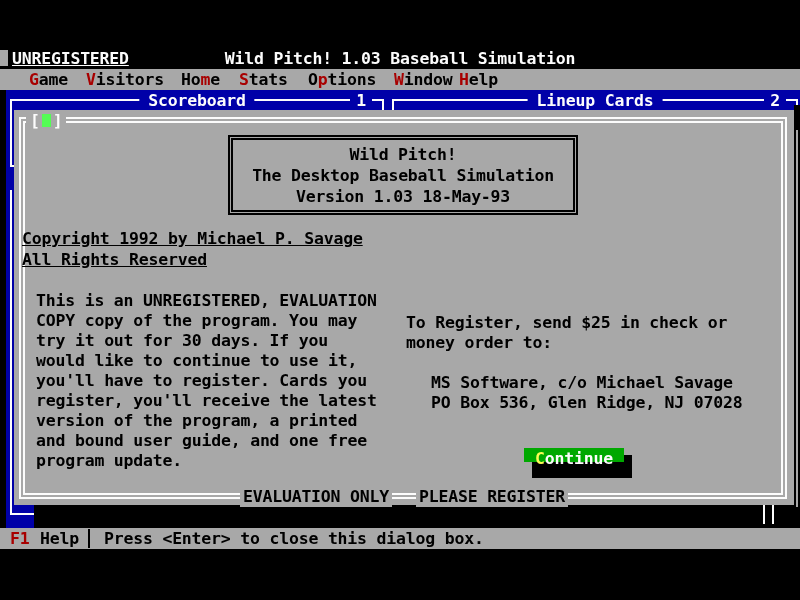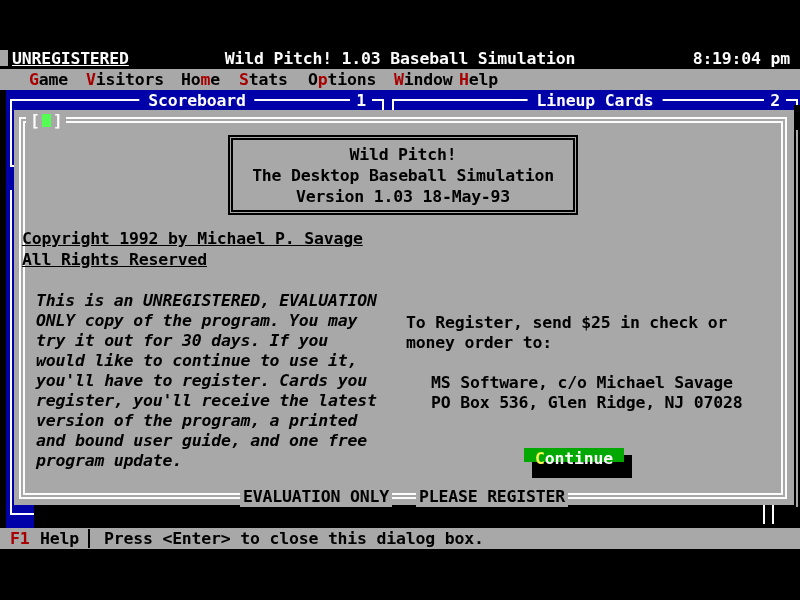--- a/index.html
+++ b/index.html
@@ -42,21 +42,21 @@
   
   .dialog { position:absolute; left:8px; top:20px; width:780px; height:395px; background:var(--gray); color:var(--black); }
   .dframe { position:absolute; left:5px; top:7px; right:7px; bottom:6px; border:6px double var(--white); }
   .dtitle { position:absolute; top:0; left:50%; transform:translateX(-50%); height:21px; line-height:21px; background:var(--gray); color:var(--white); padding:0 10px; white-space:nowrap; }
   .dclose { position:absolute; left:12px; top:0; height:21px; line-height:21px; background:var(--gray); color:var(--white); padding:0 4px; cursor:default; }
   .dclose .sq { display:inline-block; width:9px; height:13px; background:var(--brightgreen); vertical-align:-1px; margin:0 2px; }
 
   .aboutbox { position:absolute; left:214px; top:25px; width:350px; height:80px; border:5px double var(--black); text-align:center; line-height:21px; padding-top:4px; }
   .copyright { position:absolute; left:8px; top:118px; width:100%; text-align:left; line-height:21px;text-decoration:underline; }
 
-  .bodycol { position:absolute; left:22px; top:181px; line-height:20px; white-space:nowrap;font-style:italic; }
+  .bodycol { position:absolute; left:22px; top:181px; line-height:20px; white-space:nowrap; }
   .regcol  { position:absolute; left:392px; top:203px; line-height:20px; white-space:nowrap; }
   .regcol .addr { margin-left:25px; }
   .regcol .gap { height:20px; }
 
   .btn-shadow { position:absolute; left:518px; top:345px; width:100px; height:23px; background:var(--black); }
   .btn { position:absolute; left:510px; top:338px; width:100px; height:14px; background:var(--green); color:var(--white); text-align:center; line-height:22px; cursor:default; }
   .btn .hot { color:var(--yellow); }
 
   .dfooter { position:absolute; left:0; top:377px; width:100%; height:20px; line-height:20px; display:flex; justify-content:center; gap:24px; }
   .dfooter span { background:var(--gray); padding:0 3px; white-space:nowrap; }
@@ -70,21 +70,20 @@
 </style>
 </head>
 <body>
 
 <div class="screen">
 
   <div class="topbar">
     <span class="leftchip"></span>
     <span class="tleft">UNREGISTERED</span>
     <span class="tmid">Wild Pitch! 1.03 Baseball Simulation</span>
-    <span class="tright">8:19:04 pm</span>
   </div>
 
   <nav class="menubar">
     <span class="menu-item" style="left:18px"><i></i><b class="hot">G</b><i>ame</i></span>
     <span class="menu-item" style="left:75px"><i></i><b class="hot">V</b><i>isitors</i></span>
     <span class="menu-item" style="left:170px"><i>Ho</i><b class="hot">m</b><i>e</i></span>
     <span class="menu-item" style="left:228px"><i></i><b class="hot">S</b><i>tats</i></span>
     <span class="menu-item" style="left:297px"><i>O</i><b class="hot">p</b><i>tions</i></span>
     <span class="menu-item" style="left:383px"><i></i><b class="hot">W</b><i>indow</i></span>
     <span class="menu-item" style="left:448px"><i></i><b class="hot">H</b><i>elp</i></span>
@@ -130,21 +129,21 @@
         <div>Version 1.03 18-May-93</div>
       </div>
 
       <div class="copyright">
         <div>Copyright 1992 by Michael P. Savage</div>
         <div>All Rights Reserved</div>
       </div>
 
       <div class="bodycol">
         <div>This is an UNREGISTERED, EVALUATION</div>
-        <div>ONLY copy of the program. You may</div>
+        <div>COPY copy of the program. You may</div>
         <div>try it out for 30 days. If you</div>
         <div>would like to continue to use it,</div>
         <div>you'll have to register. Cards you</div>
         <div>register, you'll receive the latest</div>
         <div>version of the program, a printed</div>
         <div>and bound user guide, and one free</div>
         <div>program update.</div>
       </div>
 
       <div class="regcol">

